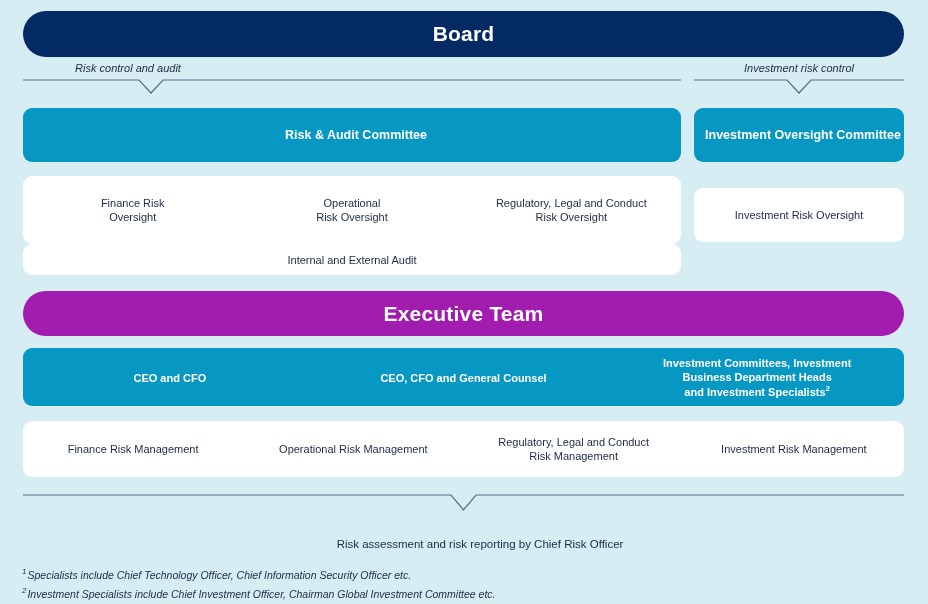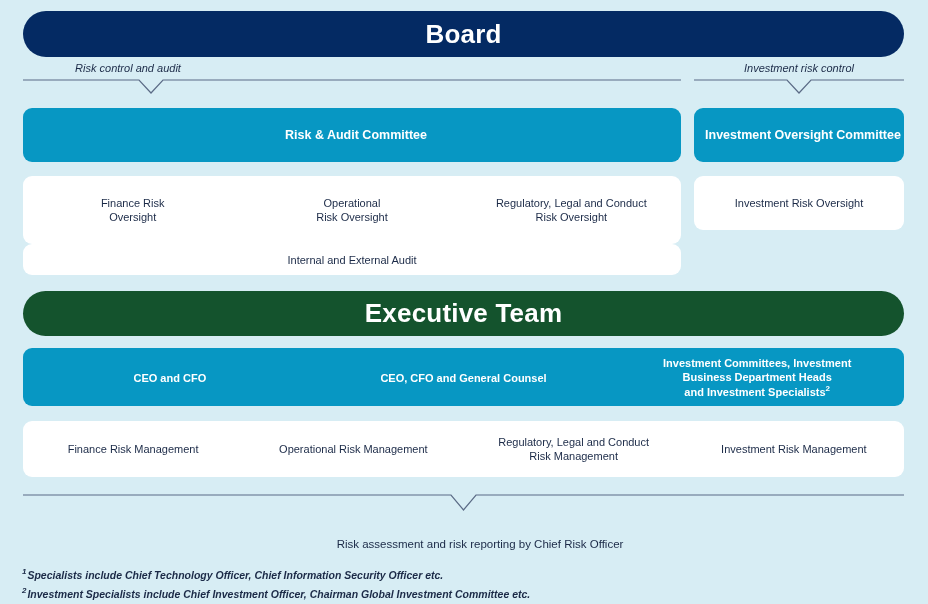--- a/index.html
+++ b/index.html
@@ -31,25 +31,25 @@
     justify-content: center;
   }
   .pill {
     border-radius: 26px;
   }
   .rounded {
     border-radius: 9px;
   }
   .navy  { background: #042a63; color: #ffffff; }
   .cyan  { background: #0797c3; color: #ffffff; }
-  .purple{ background: #14532d; color: #ffffff; }
+  .purple{ background: #a21caf; color: #ffffff; }
   .white { background: #ffffff; color: #1b2a47; }
 
   .title-xl {
-    font-size: 26px;
+    font-size: 21px;
     font-weight: bold;
     letter-spacing: .2px;
   }
   .title-md {
     font-size: 12.5px;
     font-weight: bold;
     padding-left: 8px;
   }
 
   
@@ -89,21 +89,20 @@
     left: 22px;
     top: 565px;
     width: 880px;
   }
   .footnote {
     font-size: 10.5px;
     font-style: italic;
     color: #1b2a47;
     line-height: 1.65;
     white-space: nowrap;
-    font-weight: bold;
   }
   .footnote sup {
     font-size: 8px;
     font-style: italic;
     vertical-align: super;
     margin-right: 1px;
   }
   sup.fn {
     font-size: 8px;
     vertical-align: super;
@@ -150,21 +149,21 @@
   <div class="bar rounded cyan title-md" style="left:694px; top:108px; width:210px; height:54px;">
     <span>Investment Oversight Committee</span>
   </div>
 
   <div class="seg-row rounded white" style="left:23px; top:176px; width:658px; height:68px;">
     <div class="seg small">Finance Risk<br>Oversight</div>
     <div class="seg small">Operational<br>Risk Oversight</div>
     <div class="seg small">Regulatory, Legal and Conduct<br>Risk Oversight</div>
   </div>
 
-  <div class="seg-row rounded white" style="left:694px; top:176px; width:210px; height:54px;">
+  <div class="seg-row rounded white" style="left:694px; top:188px; width:210px; height:54px;">
     <div class="seg small">Investment Risk Oversight</div>
   </div>
 
   <div class="bar rounded white" style="left:23px; top:244px; width:658px; height:31px; font-size:11px;">
     <span>Internal and External Audit</span>
   </div>
 
   <div class="bar pill purple title-xl" style="left:23px; top:291px; width:881px; height:45px;">
     <span>Executive Team</span>
   </div>

